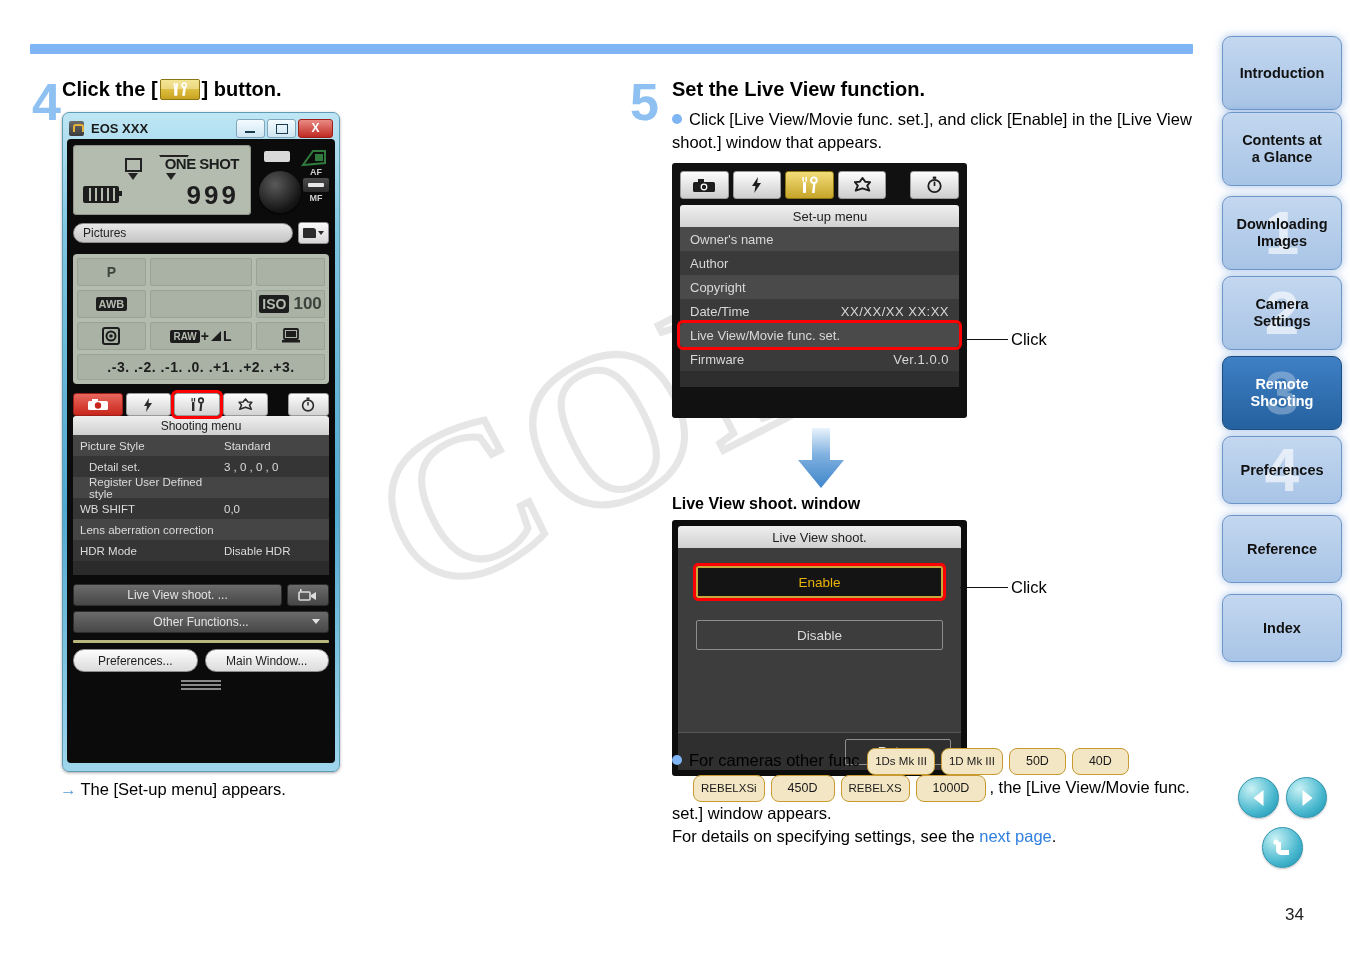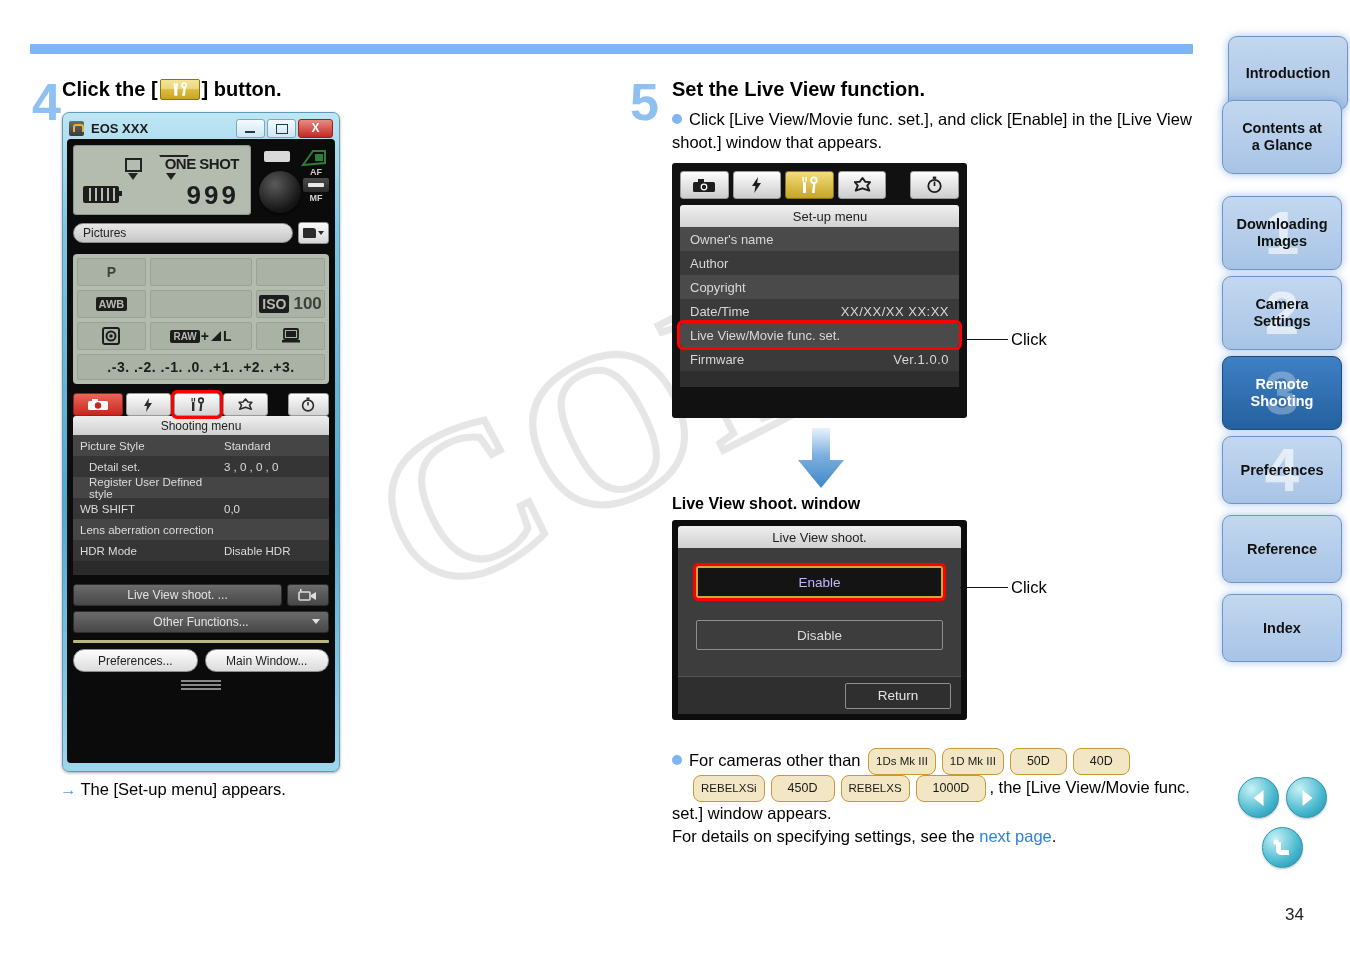--- a/index.html
+++ b/index.html
@@ -145,28 +145,28 @@
   .cm-row.blank{background:#2e2e2e;height:16px;}
   .cm-hl{outline:3px solid #ff0000;z-index:4;position:relative;border-radius:3px;}
 
   
   .ic{display:block;}
 
   
   .downarrow{position:absolute;left:793px;top:428px;width:56px;height:62px;}
 
   
-  .lvwin{position:absolute;left:672px;top:520px;width:295px;height:200px;background:#0d0d0d;border-radius:3px;
+  .lvwin{position:absolute;left:672px;top:520px;width:295px;height:256px;background:#0d0d0d;border-radius:3px;
      box-sizing:border-box;padding:6px;}
   .lv-title{background:linear-gradient(#efefef,#d0d0d0);height:22px;border-radius:3px 3px 0 0;
      display:flex;align-items:center;justify-content:center;font-size:13px;color:#1d1d1d;}
   .lv-body{background:#3d3d3d;height:calc(100% - 22px);padding:18px 18px 0;box-sizing:border-box;position:relative;}
   .lv-opt{height:28px;border:1px solid #8e8e8e;border-radius:2px;display:flex;align-items:center;justify-content:center;
      font-size:13.5px;color:#dcdcdc;background:#3d3d3d;}
-  .lv-opt.enable{background:#141414;border:2px solid #c9a83c;color:#c4b5fd;}
+  .lv-opt.enable{background:#141414;border:2px solid #c9a83c;color:#eab308;}
   .lv-bar{position:absolute;left:0;right:0;bottom:0;height:38px;background:#2f2f2f;border-top:1px solid #565656;
      display:flex;align-items:center;justify-content:flex-end;padding-right:10px;box-sizing:border-box;}
   .lv-return{width:104px;height:24px;border:1px solid #8e8e8e;border-radius:2px;display:flex;align-items:center;
      justify-content:center;font-size:13.5px;color:#e4e4e4;}
 
   
   .callout{position:absolute;display:flex;align-items:center;}
   .callout .ln{width:48px;height:1.6px;background:#111;}
   .callout .tx{font-size:16.5px;margin-left:3px;}
 
@@ -520,33 +520,33 @@
     </div>
   </div>
 </div>
 
 <div class="callout" style="left:960px;top:578px;">
   <span class="ln"></span>
   <span class="tx">Click</span>
 </div>
 
 <div class="bullet-line" style="left:672px;top:748px;width:530px;">
-  <span class="dot"></span><span>For cameras other than</span>
+  <span class="dot"></span><span>For cameras other func</span>
   <span class="badge" style="font-size:11.5px;">1Ds Mk III</span><span class="badge" style="font-size:11.5px;">1D Mk III</span><span class="badge w">50D</span><span class="badge w">40D</span>
   <br>
   <span style="display:inline-block;width:18px;"></span><span class="badge" style="font-size:11.5px;">REBELXSi</span><span class="badge w">450D</span><span class="badge" style="font-size:11.5px;">REBELXS</span><span class="badge w">1000D</span><span>, the [Live View/Movie func. set.] window appears.</span>
   <br>
   <span>For details on specifying settings, see the</span>
   <span class="link">next page</span><span>.</span>
 </div>
 
-<div class="side" style="top:36px;height:72px;margin-left:6px;">
+<div class="side" style="top:36px;height:72px;">
   <span class="lbl">Introduction</span>
 </div>
-<div class="side" style="top:100px;height:72px;border-radius:11px;">
+<div class="side" style="top:112px;height:72px;">
   <span class="lbl">
     <span>Contents at</span><br><span>a Glance</span>
   </span>
 </div>
 <div class="side" style="top:196px;height:72px;">
   <span class="wm">1</span>
   <span class="lbl">
     <span>Downloading</span><br><span>Images</span>
   </span>
 </div>

